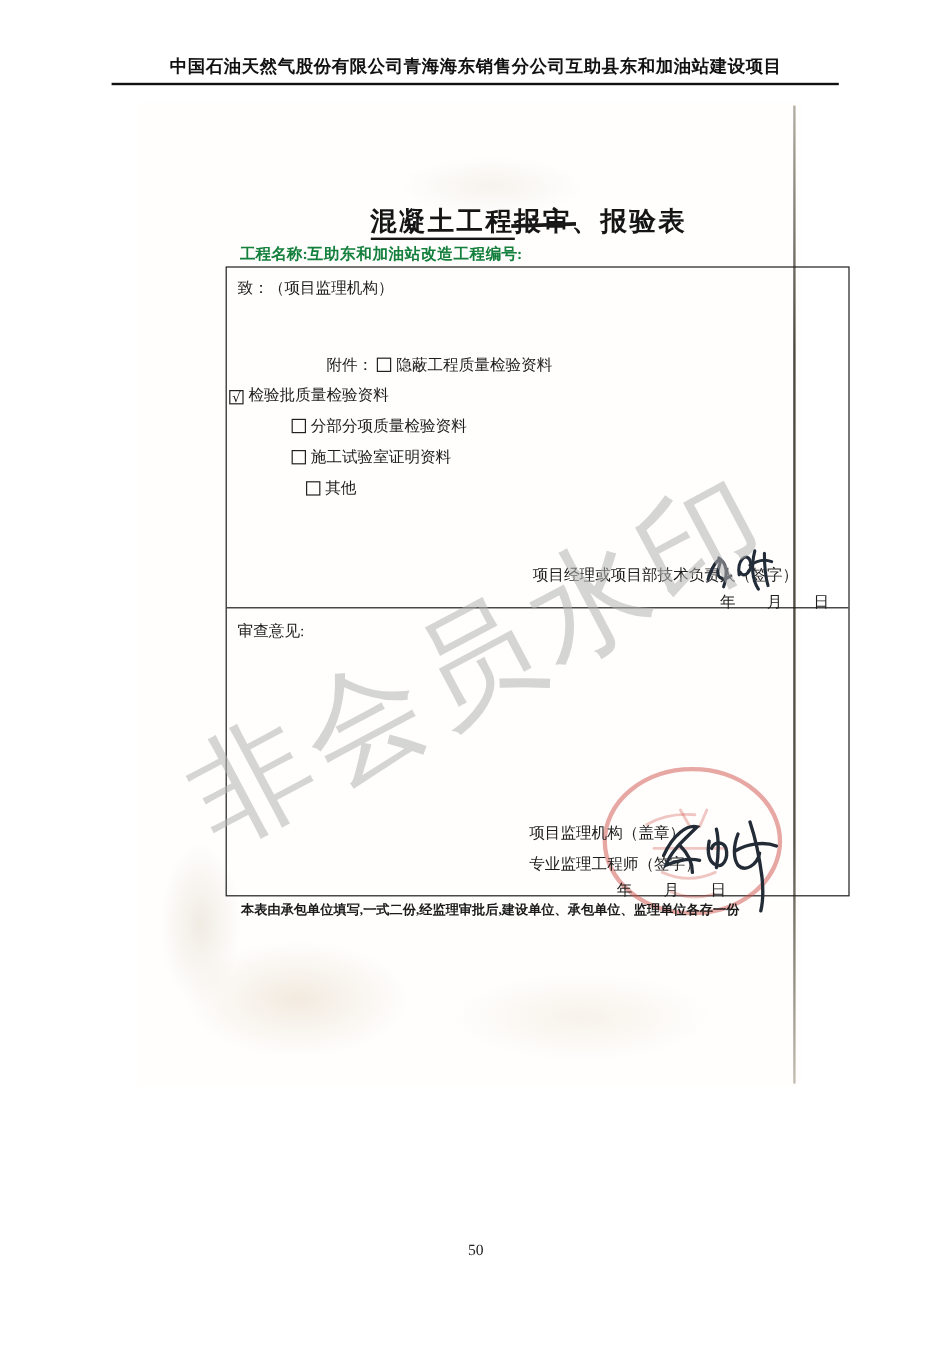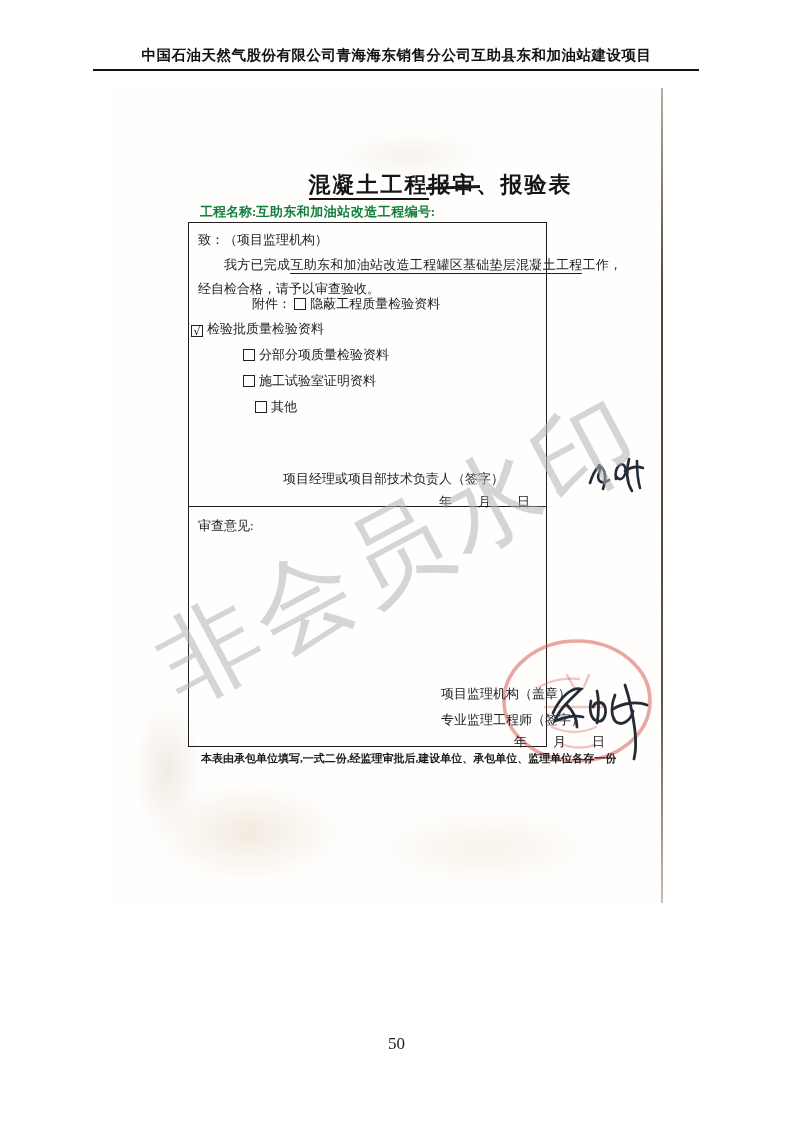--- a/index.html
+++ b/index.html
@@ -14,21 +14,21 @@
   
   .header-title {
     left:0; top:46px; width:793px; text-align:center;
     font-size:14.5px; font-weight:700; letter-spacing:0.5px; color:#111;
   }
   .header-rule { left:93px; top:69px; width:606px; height:2px; background:#111; }
   .corner-dash {
     left:116px; top:106px; width:27px; height:5px; background:#3a3a3a;
     border-radius:2px; transform:rotate(-4deg);
   }
-  .page-number { left:0; top:1034px; width:793px; text-align:center; font-size:17px; color:#222; }
+  .page-number { left:0; top:1034px; width:793px; text-align:center; font-size:13px; color:#222; }
 
   
   .paper { left:115px; top:85px; width:553px; height:820px; background:#fffefd; }
   .paper-edge-right {
     left:661px; top:88px; width:2px; height:815px;
     background:linear-gradient(to bottom, rgba(90,80,60,0.45), rgba(45,38,28,0.85) 25%, rgba(45,38,28,0.8) 75%, rgba(110,95,70,0.4));
   }
   .stain { border-radius:50%; pointer-events:none; }
   .stain1 { left:118px; top:765px; width:260px; height:135px;
     background:radial-gradient(closest-side, rgba(205,178,138,0.26), rgba(205,178,138,0) 72%); }
@@ -49,21 +49,21 @@
   .t-strike::after {
     content:""; position:absolute; left:-3px; right:-3px; top:56%; height:2.5px;
     background:#1a1a1a; transform:rotate(-2deg);
   }
 
   .project-line { left:200px; top:203px; font-size:13px; font-weight:700; color:#15803d; }
   .project-line .u-name { letter-spacing:0.5px; }
 
   
   .form-box {
-    left:188px; top:222px; width:359px; height:525px;
+    left:188px; top:222px; width:520px; height:525px;
     border:1.6px solid #1d1d1d;
     text-decoration:underline;
   }
   .sec1 { position:absolute; left:0; top:0; width:100%; height:283px; }
   .sec2 { position:absolute; left:0; top:283px; width:100%; height:242px; border-top:1.6px solid #1d1d1d; }
   .form-box, .form-box * { box-sizing:border-box; }
   .fline { position:absolute; font-size:13px; color:#1c1c1c; white-space:nowrap; }
   .body-par {
     position:absolute; left:9px; top:30px; width:424px;
     font-size:13px; line-height:24px; text-indent:2em; text-align:justify; white-space:normal;
@@ -115,25 +115,22 @@
 
 <div class="abs project-line">
   <span>工程名称:</span><span class="u-name">互助东和加油站改造工程</span><span>编号:</span>
 </div>
 
 <div class="abs form-box">
 
   <div class="sec1">
     <div class="fline" style="left:9px; top:8px;">致：（项目监理机构）</div>
 
-    <div class="body-par">
-      <span>我方已完成</span><span class="u">互助东和加油站改造工程罐区基础垫层混凝土工程</span><span>工作，经自检合格，请予以审查验收。</span>
-    </div>
-
-    <div class="fline" style="left:24px; top:72px;padding-left:39px;">
+
+    <div class="fline" style="left:44px; top:72px;padding-left:39px;">
       <span>附件：</span>
       <span class="cb"></span><span>隐蔽工程质量检验资料</span>
     </div>
 
     <div class="fline" style="left:2px; top:97px;">
       <span class="cb">√</span><span>检验批质量检验资料</span>
     </div>
 
     <div class="fline" style="left:54px; top:123px;">
       <span class="cb"></span><span>分部分项质量检验资料</span>

